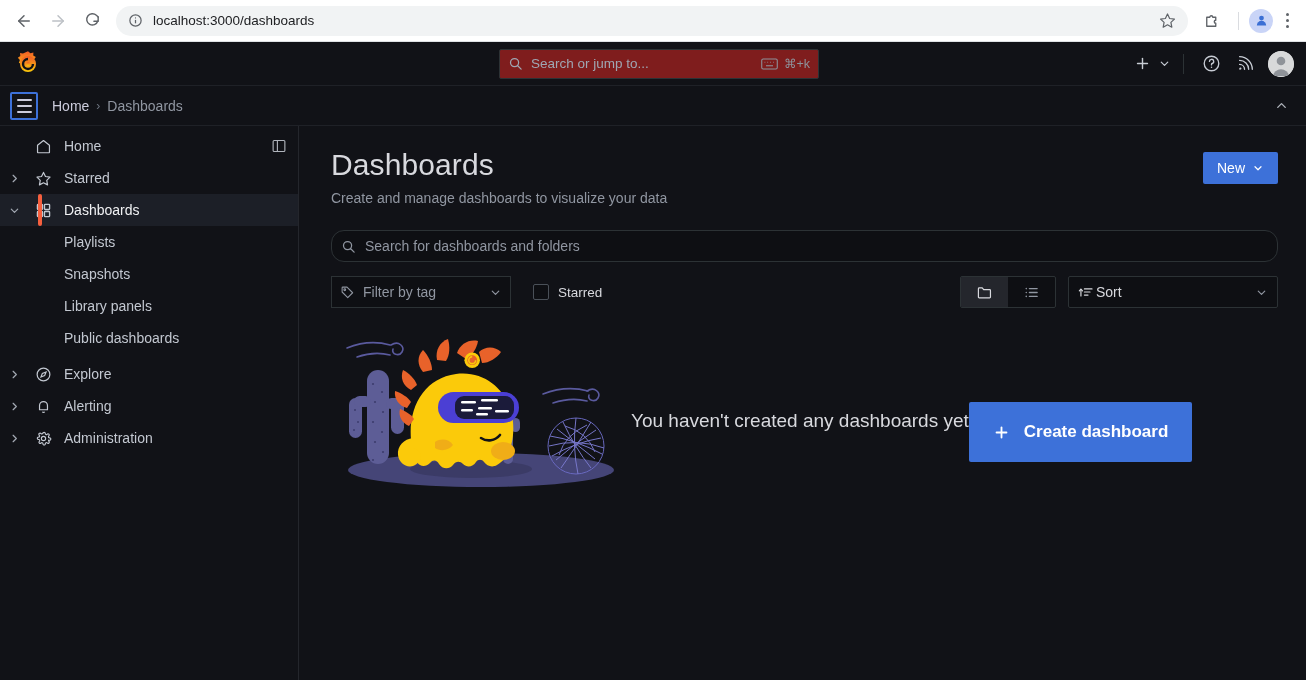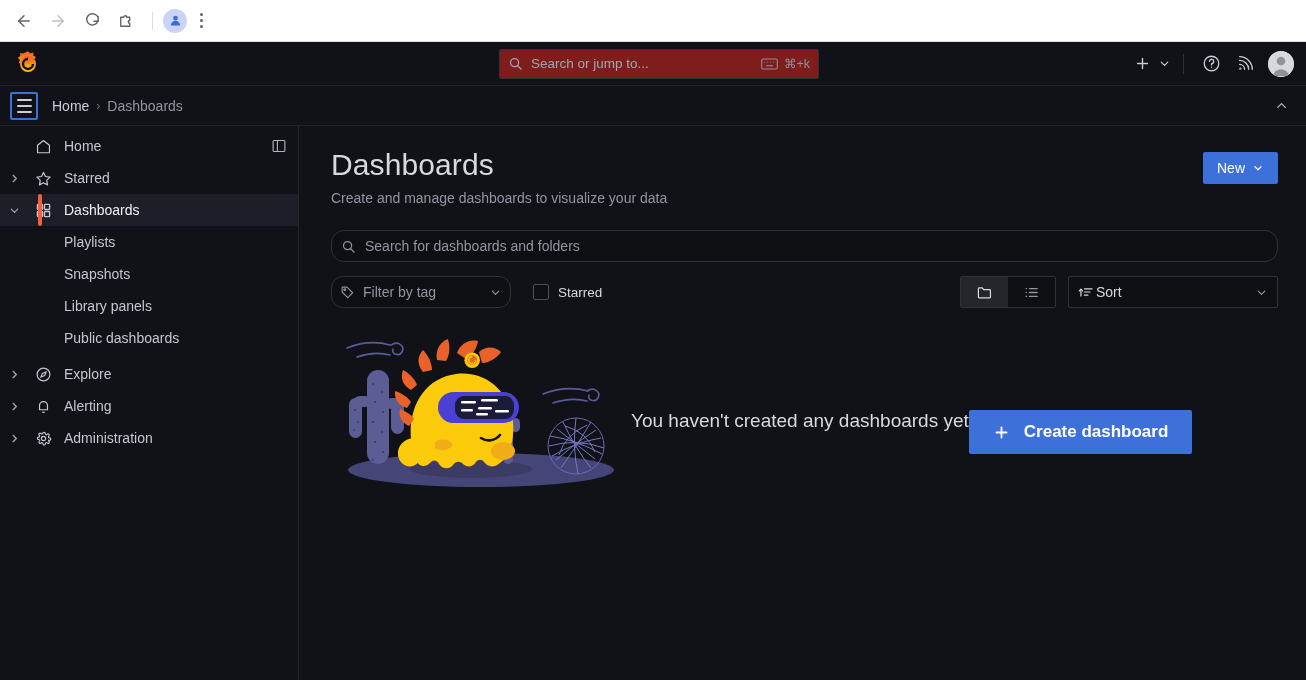--- a/index.html
+++ b/index.html
@@ -150,21 +150,21 @@
   .search-wrap {
     margin-top: 24px; height: 32px; background: #0e0f13;
     border: 1px solid #2c3235; border-radius: 13px;
     display: flex; align-items: center; gap: 9px; padding: 0 9px;
   }
   .search-wrap .ph { font-size: 14px; color: #9096a1; }
 
   .filter-row { margin-top: 14px; display: flex; align-items: center; height: 32px; }
   .tag-select {
     width: 180px; height: 32px; background: #0e0f13;
-    border: 1px solid #2c3235; border-radius: 12px;
+    border: 1px solid #2c3235; border-radius: 0;
     display: flex; align-items: center; padding: 0 8px; gap: 8px;
   }
   .tag-select .lbl { font-size: 14px; color: #9096a1; flex: 1 1 auto; }
   .starred-wrap { display: flex; align-items: center; gap: 9px; margin-left: 22px; }
   .cbox {
     width: 16px; height: 16px; border: 1px solid #4a5058;
     border-radius: 2px; background: #0e0f13;
   }
   .starred-wrap .lbl { font-size: 13.5px; color: #d8d9de; font-weight: 500; }
 
@@ -185,21 +185,21 @@
   }
   .sort-select .lbl { font-size: 14px; color: #d8d9de; flex: 1 1 auto; }
 
   .empty-state {
     margin-top: 22px; display: flex; flex-direction: row; align-items: center;
   }
   .empty-art { width: 300px; height: 170px; }
   .empty-title { font-size: 19px; color: #d8d9de; margin-top: 12px; }
   .btn-create {
     margin-top: 34px; background: #3d71d9; color: #fff; border: none;
-    border-radius: 2px; height: 44px; padding: 0 24px;
+    border-radius: 2px; height: 60px; padding: 0 24px;
     font-size: 17px; font-weight: 600; display: flex; align-items: center;
     gap: 14px; font-family: "Liberation Sans", sans-serif;
   }
   svg { display: block; }
 </style>
 </head>
 <body>
 
 <div class="browser-bar">
   <div class="nav-btn">
@@ -212,20 +212,35 @@
     <svg width="18" height="18" viewBox="0 0 24 24" fill="none" stroke="currentColor" stroke-width="2" stroke-linecap="round" stroke-linejoin="round">
         <line x1="5" y1="12" x2="19" y2="12"></line>
         <polyline points="12 5 19 12 12 19"></polyline>
       </svg>
   </div>
   <div class="nav-btn">
     <svg width="17" height="17" viewBox="0 0 24 24" fill="none" stroke="currentColor" stroke-width="2" stroke-linecap="round" stroke-linejoin="round">
         <polyline points="20 7 20 13 14 13"></polyline>
         <path d="M19.4 13a8 8 0 1 1-1.9-8.3L20 7"></path>
       </svg>
+  </div>
+  <div class="omnibox">
+    <span class="info-ic">
+      <svg width="15" height="15" viewBox="0 0 24 24" fill="none" stroke="currentColor" stroke-width="2">
+          <circle cx="12" cy="12" r="9"></circle>
+          <line x1="12" y1="11" x2="12" y2="16.5"></line>
+          <circle cx="12" cy="7.8" r="0.9" fill="currentColor" stroke="none"></circle>
+        </svg>
+    </span>
+    <span class="url">localhost:3000/dashboards</span>
+    <span class="star">
+      <svg width="17" height="17" viewBox="0 0 24 24" fill="none" stroke="currentColor" stroke-width="1.7" stroke-linejoin="round">
+          <polygon points="12 2.8 15 9.2 21.8 10 16.8 14.7 18.1 21.4 12 18.1 5.9 21.4 7.2 14.7 2.2 10 9 9.2"></polygon>
+        </svg>
+    </span>
   </div>
   <div class="chrome-right">
     <div class="nav-btn">
       <svg width="18" height="18" viewBox="0 0 24 24" fill="none" stroke="currentColor" stroke-width="1.8" stroke-linejoin="round">
           <path d="M5 7h4a2 2 0 1 1 4 0h4v4a2 2 0 1 0 0 4v4H5z"></path>
         </svg>
     </div>
     <div class="vdiv"></div>
     <div class="avatar-chrome">
       <svg width="15" height="15" viewBox="0 0 24 24" fill="currentColor">

